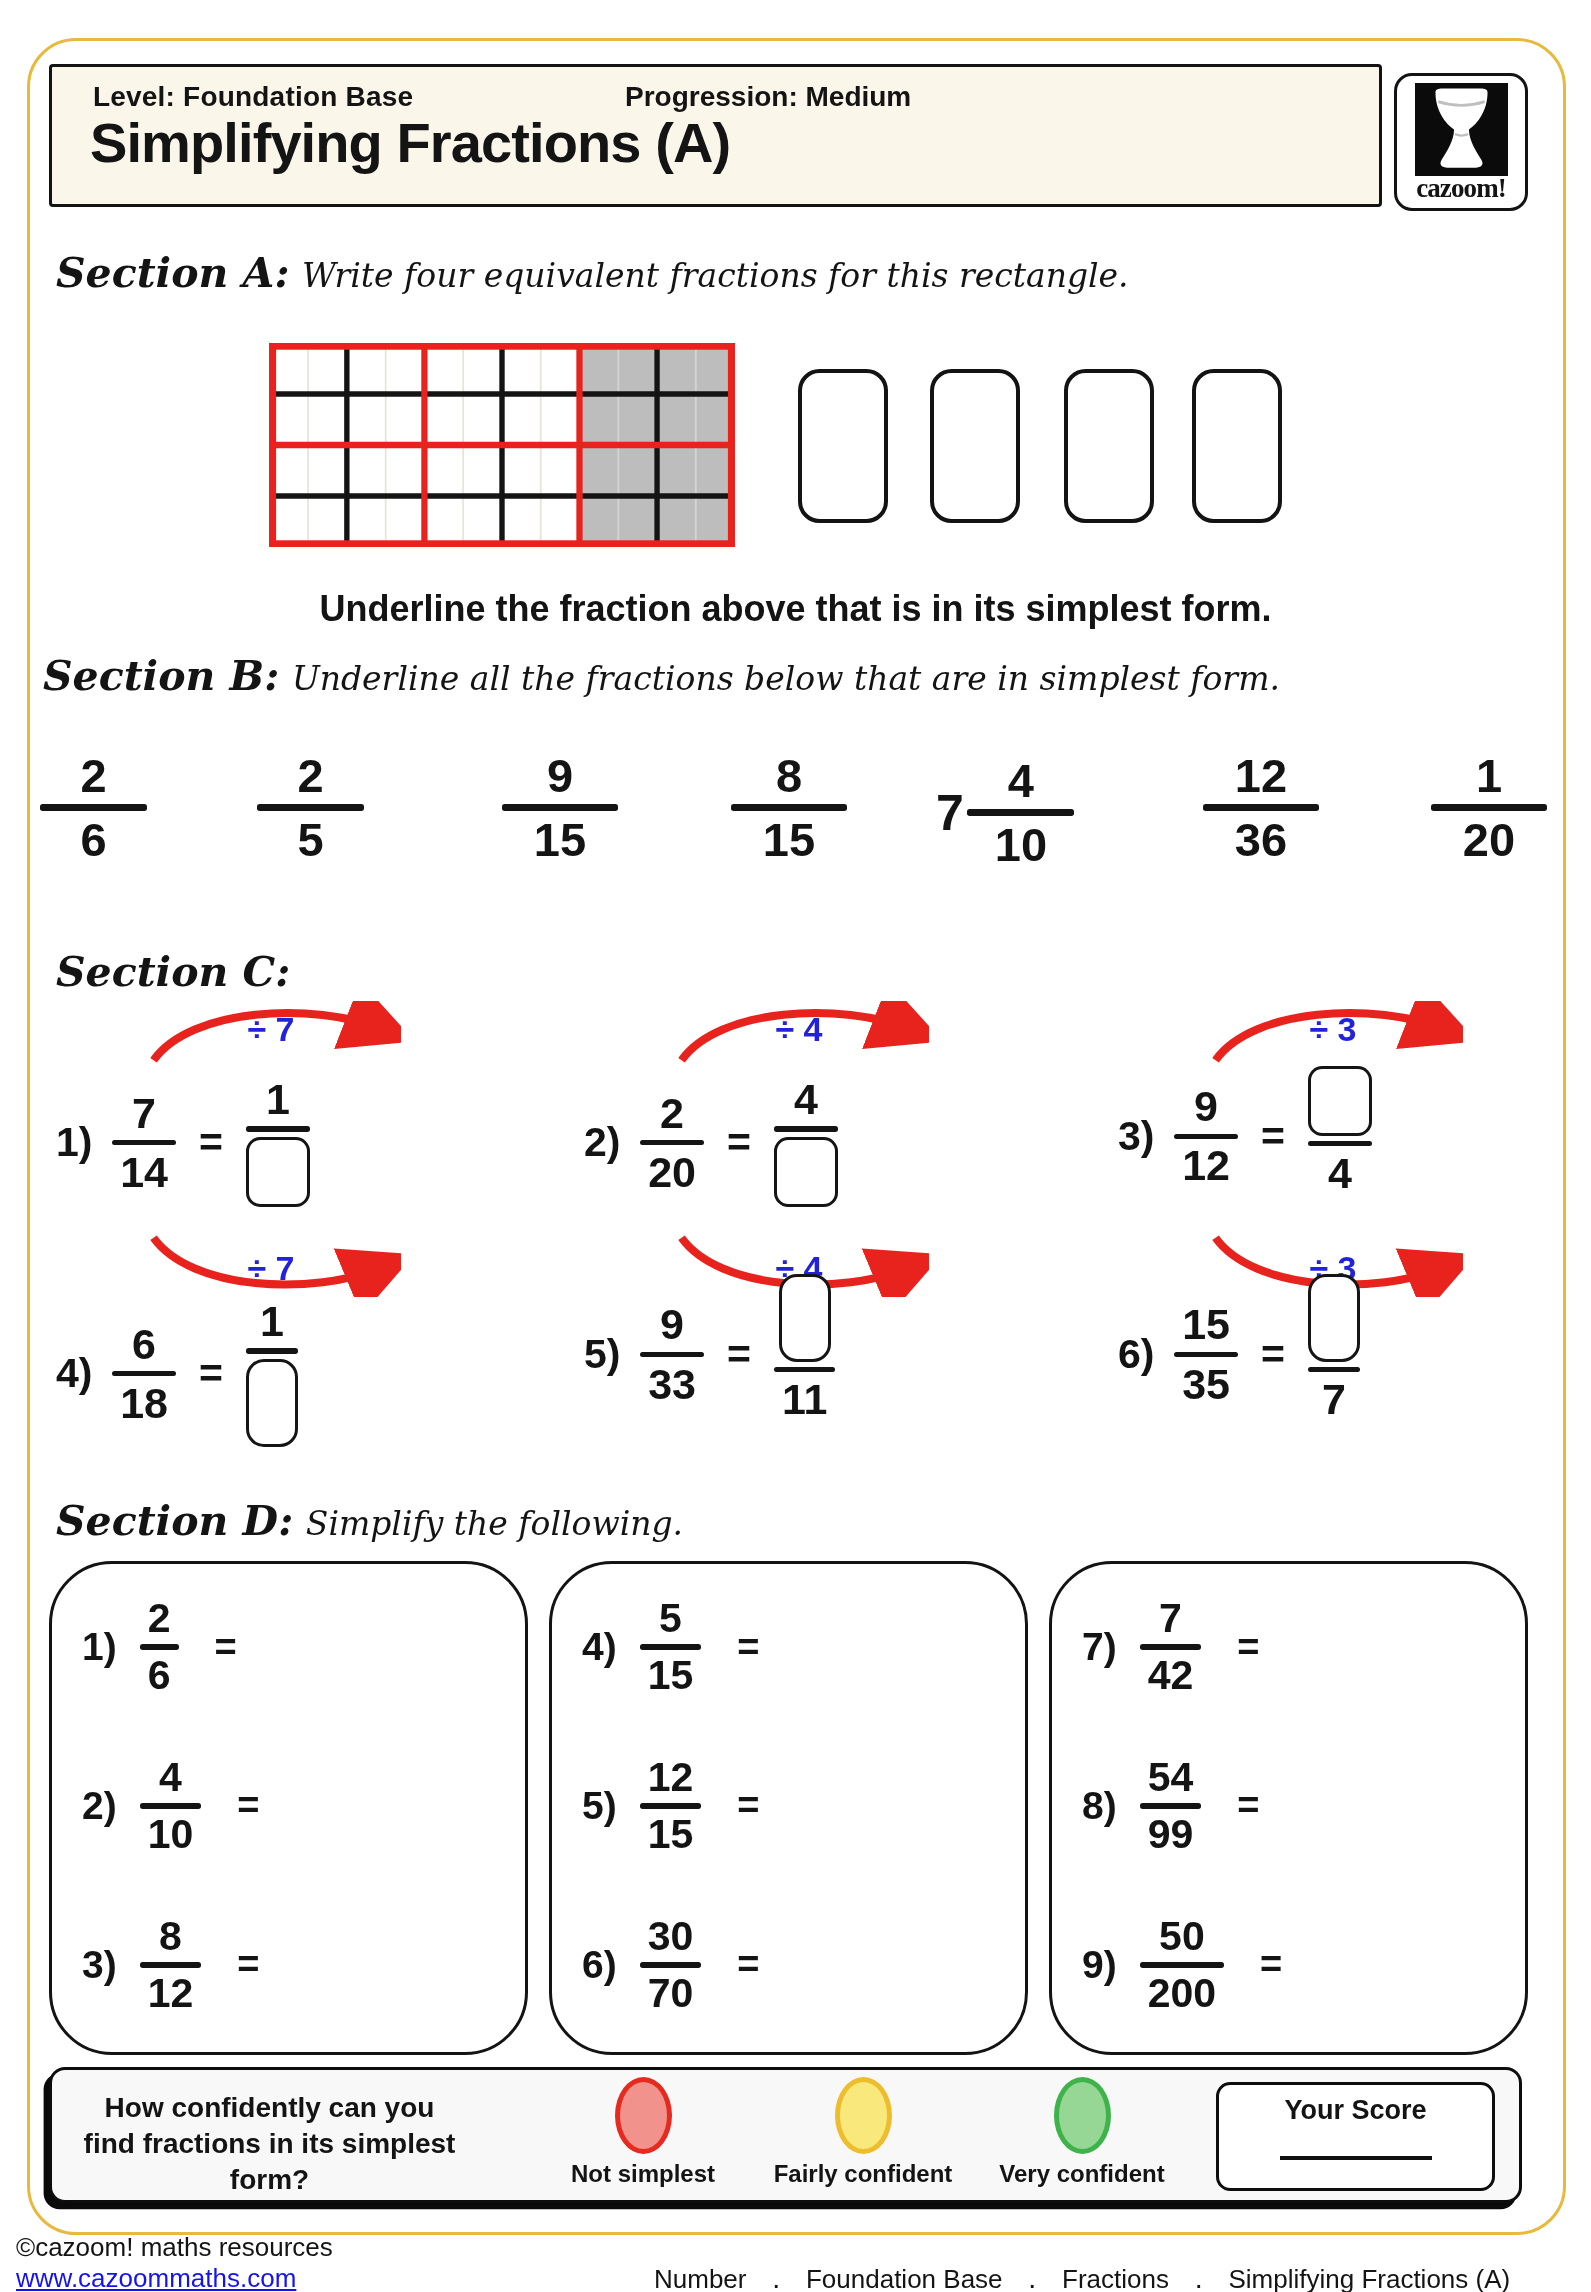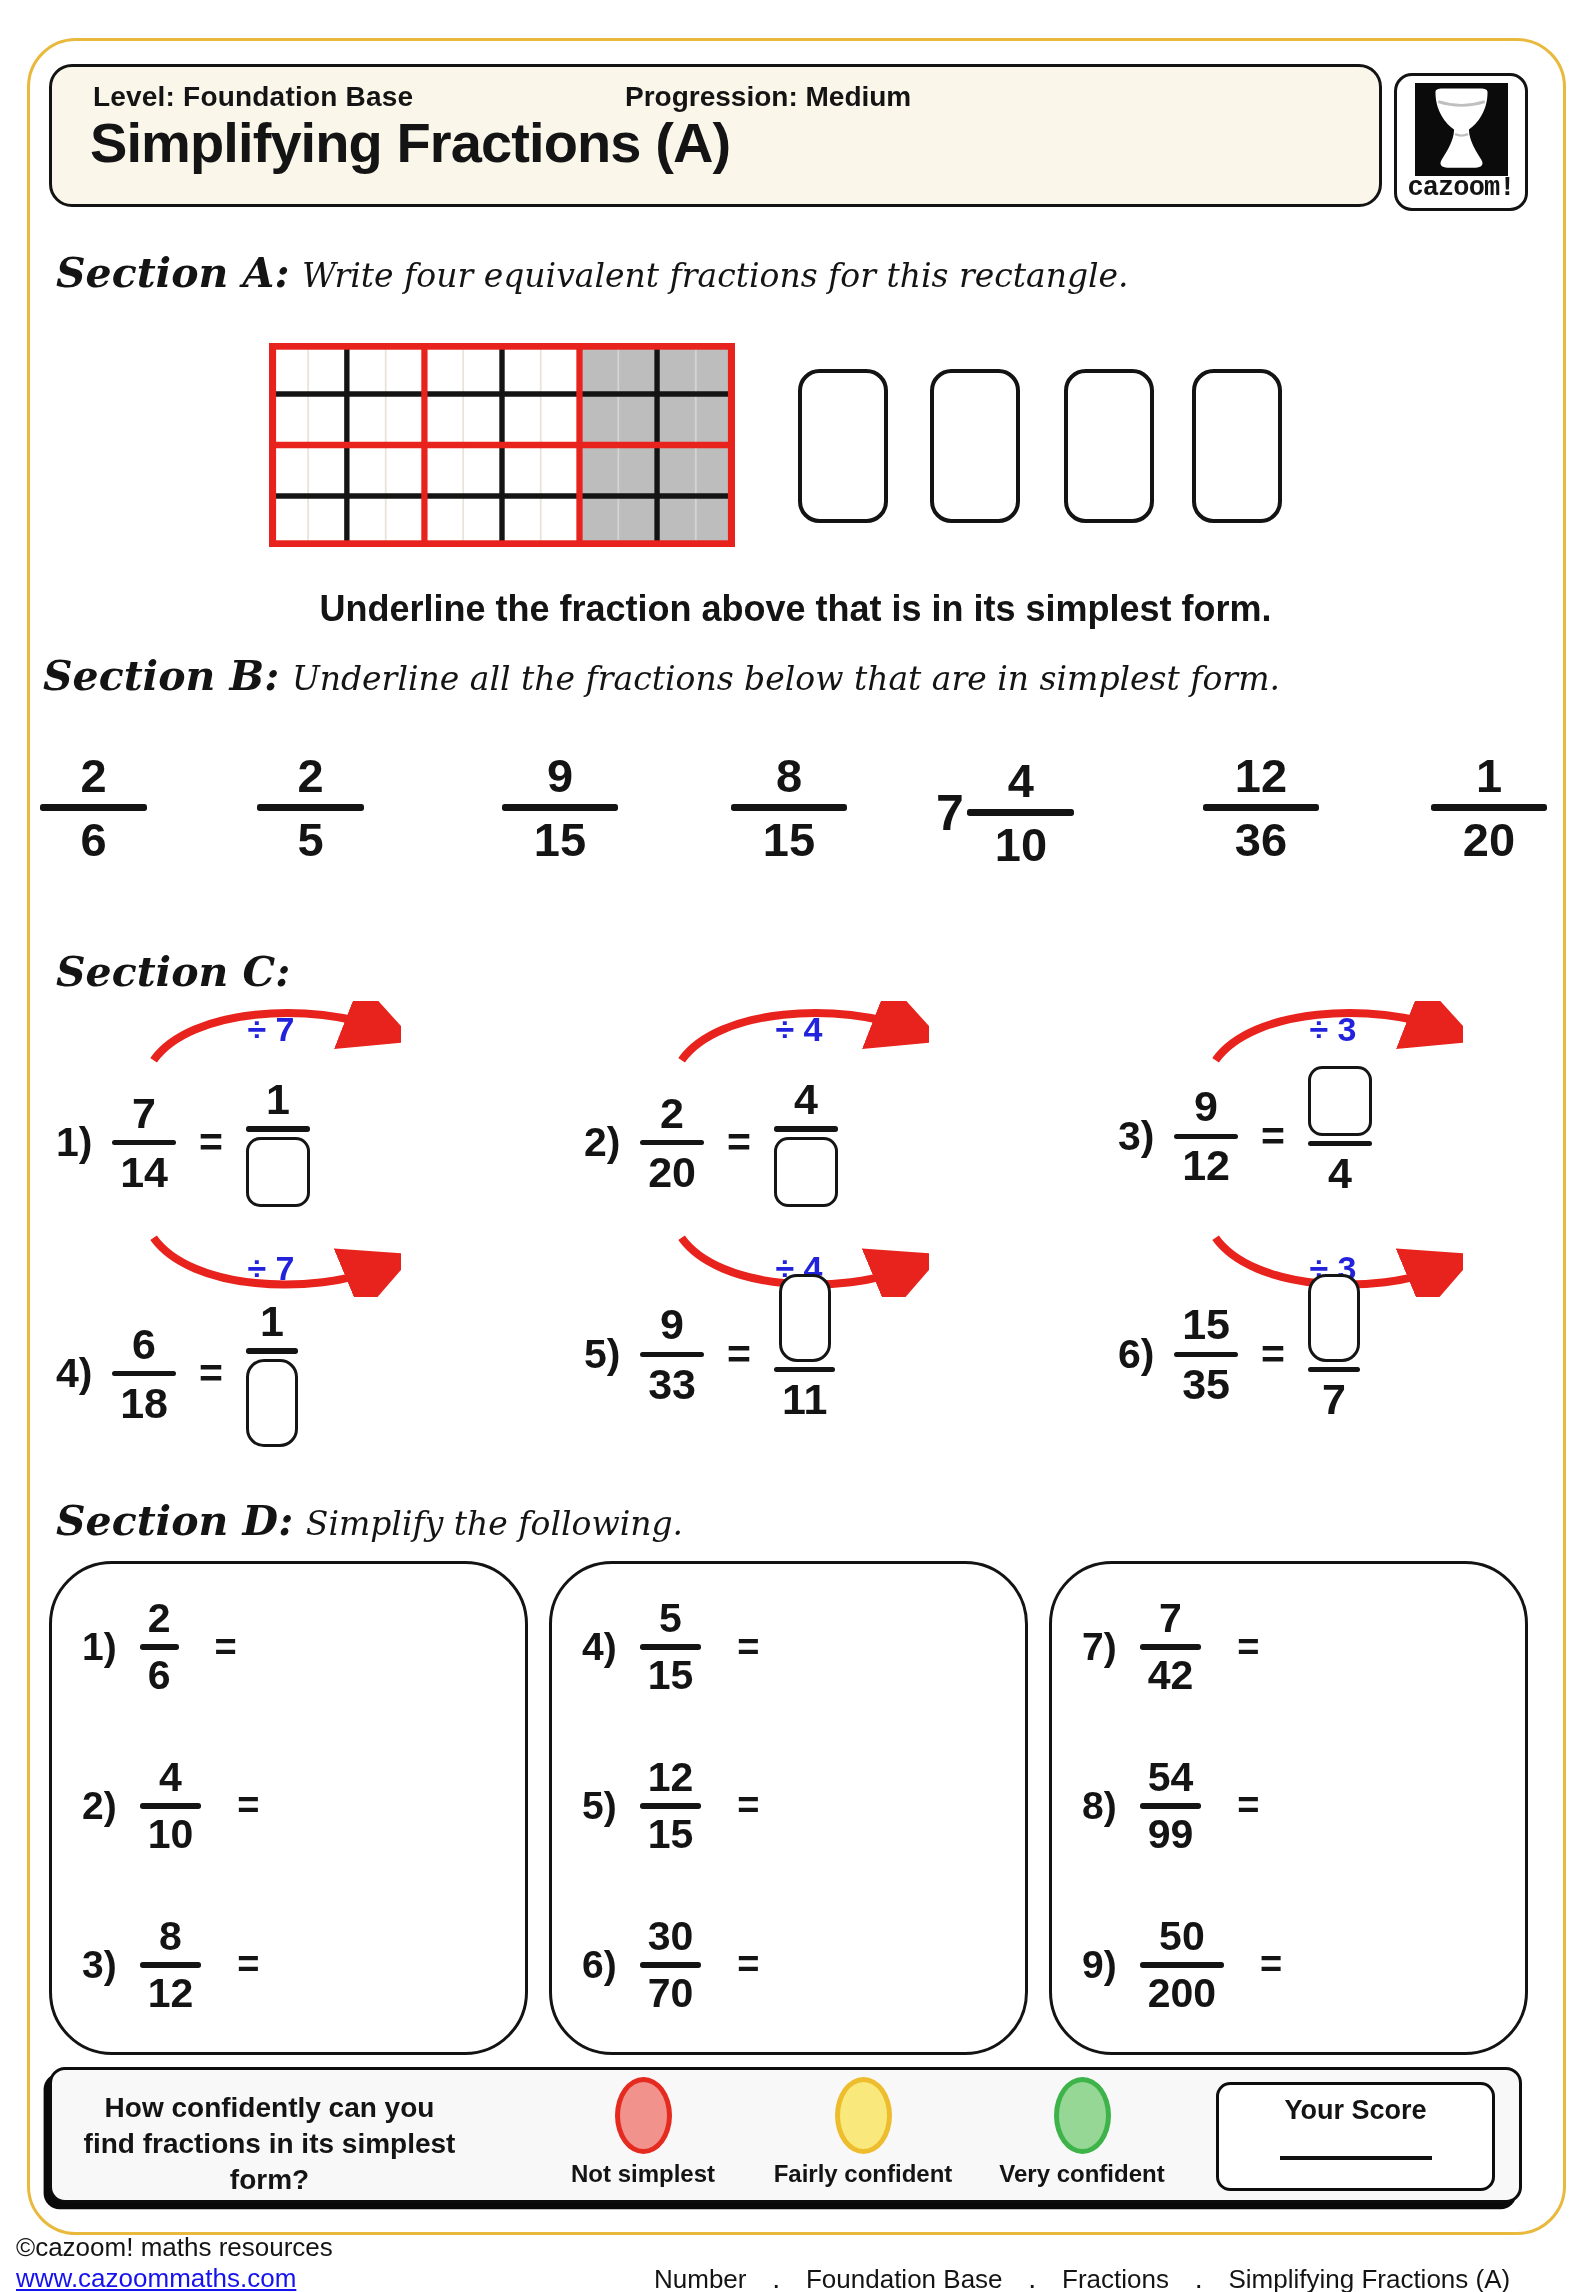--- a/index.html
+++ b/index.html
@@ -11,32 +11,32 @@
 
   
   .yellow-frame{
     left:27px;top:38px;width:1533px;height:2191px;
     border:3.6px solid #e8b93c;border-radius:49px;background:#fff;
   }
 
   
   .header-box{
     left:49px;top:64px;width:1333px;height:143px;background:#faf6ea;
-    border:3.6px solid #131313;border-radius:23px;box-sizing:border-box;
+    border:3.6px solid #131313;border-radius:4px;box-sizing:border-box;
   }
   .hdr-line{position:absolute;top:14.3px;left:41px;font-size:28px;font-weight:bold;letter-spacing:0.2px;}
   .hdr-prog{position:absolute;top:14.3px;left:573px;font-size:28px;font-weight:bold;}
   .hdr-title{position:absolute;top:43px;left:38px;font-size:56px;font-weight:900;letter-spacing:-0.9px;}
 
   .logo-box{
     left:1394px;top:73px;width:134px;height:138px;background:#fff;
     border:3.6px solid #131313;border-radius:18px;box-sizing:border-box;text-align:center;
   }
   .logo-drum{width:93px;height:93px;margin:7.2px auto 0;display:block;}
-  .logo-word{font-family:Liberation Mono, monospace;font-weight:bold;font-size:27px;letter-spacing:-0.9px;margin-top:-3.6px;}
+  .logo-word{font-family:Liberation Serif, serif;font-weight:bold;font-size:27px;letter-spacing:-0.9px;margin-top:-3.6px;}
 
   
   .sec-head{font-family:"DejaVu Serif",serif;font-weight:bold;font-style:italic;font-size:41px;}
   .sec-instr{font-family:"DejaVu Serif",serif;font-style:italic;font-size:33px;margin-left:12.5px;}
   .sec-row{white-space:nowrap;display:flex;align-items:baseline;}
 
   
   .frac{display:inline-flex;flex-direction:column;align-items:center;vertical-align:middle;}
   .frac .bar{align-self:stretch;height:5.4px;background:#141414;margin:5.4px 0;border-radius:2.7px;}
   .fr-num,.fr-den{font-weight:bold;line-height:1;text-align:center;padding:0 8px;}

